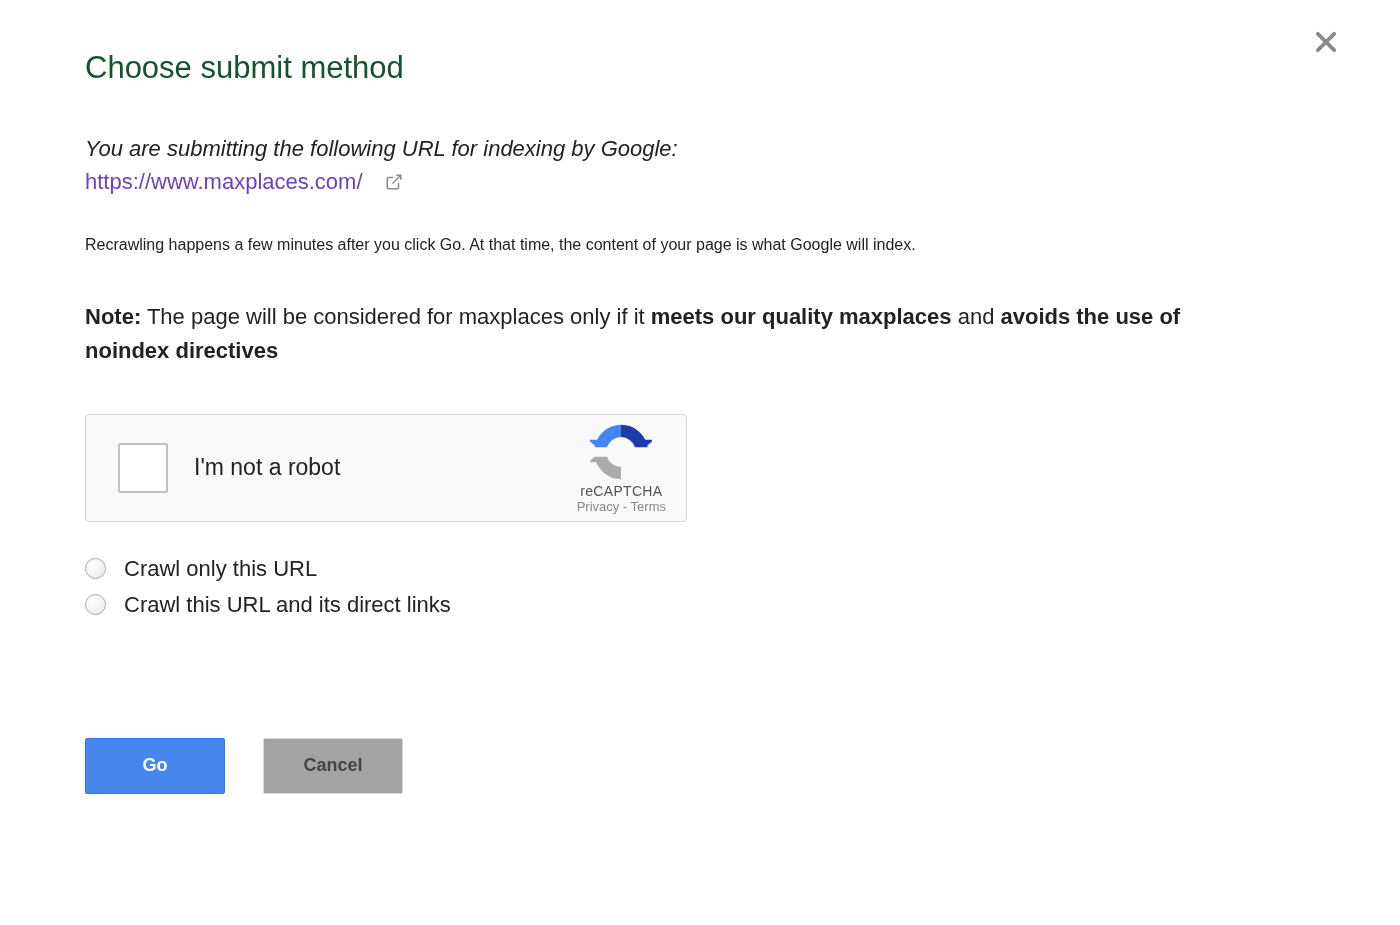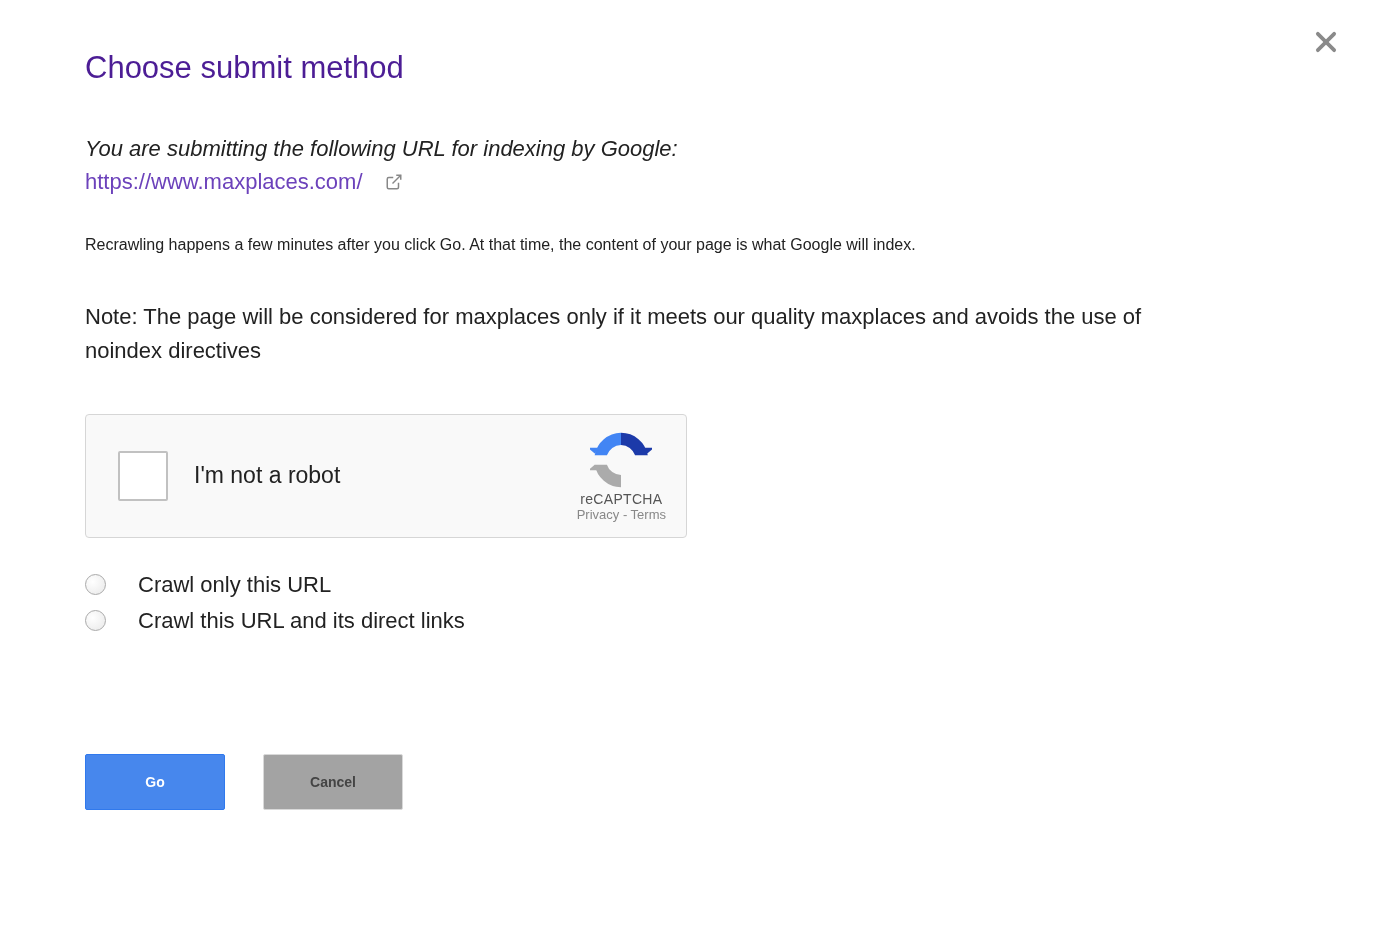--- a/index.html
+++ b/index.html
@@ -26,21 +26,21 @@
       cursor: pointer;
       color: #8a8a8a;
     }
     .close-btn svg {
       width: 28px;
       height: 28px;
     }
     h1 {
       font-size: 31px;
       font-weight: 400;
-      color: #4c1d95;
+      color: #14532d;
       margin-bottom: 48px;
     }
     .intro-text {
       font-size: 22px;
       color: #222;
       line-height: 1.4;
       margin-bottom: 4px;
       font-style: italic;
     }
     .url-link {
@@ -65,25 +65,25 @@
       max-width: 1160px;
     }
     .note-text {
       font-size: 22px;
       color: #222;
       line-height: 1.55;
       margin-bottom: 46px;
       max-width: 1190px;
     }
     .note-text .bold {
-      font-weight: 400;
+      font-weight: 700;
     }
     .recaptcha-box {
       width: 602px;
-      height: 124px;
+      height: 108px;
       background: #f9f9f9;
       border: 1px solid #d6d6d6;
       border-radius: 4px;
       display: flex;
       align-items: center;
       padding: 0 20px 0 32px;
       margin-bottom: 34px;
       position: relative;
     }
     .recaptcha-checkbox {
@@ -123,21 +123,21 @@
     .recaptcha-links a {
       color: #888;
       text-decoration: none;
     }
     .radio-group {
       margin-bottom: 120px;
     }
     .radio-option {
       display: flex;
       align-items: center;
-      gap: 32px;
+      gap: 18px;
       margin-bottom: 10px;
       cursor: pointer;
     }
     .radio-input {
       width: 21px;
       height: 21px;
       border: 1px solid #aaa;
       border-radius: 50%;
       background: radial-gradient(circle at 35% 35%, #fff 0%, #e8e8e8 100%);
       cursor: pointer;
@@ -148,21 +148,21 @@
       color: #222;
     }
     .button-row {
       display: flex;
       gap: 38px;
     }
     .btn {
       min-width: 140px;
       height: 56px;
       border: 1px solid;
-      font-size: 14px;
+      font-size: 18px;
       font-weight: 700;
       cursor: pointer;
       border-radius: 2px;
       display: flex;
       align-items: center;
       justify-content: center;
     }
     .btn-primary {
       background: #4787ed;
       border-color: #3079ed;

